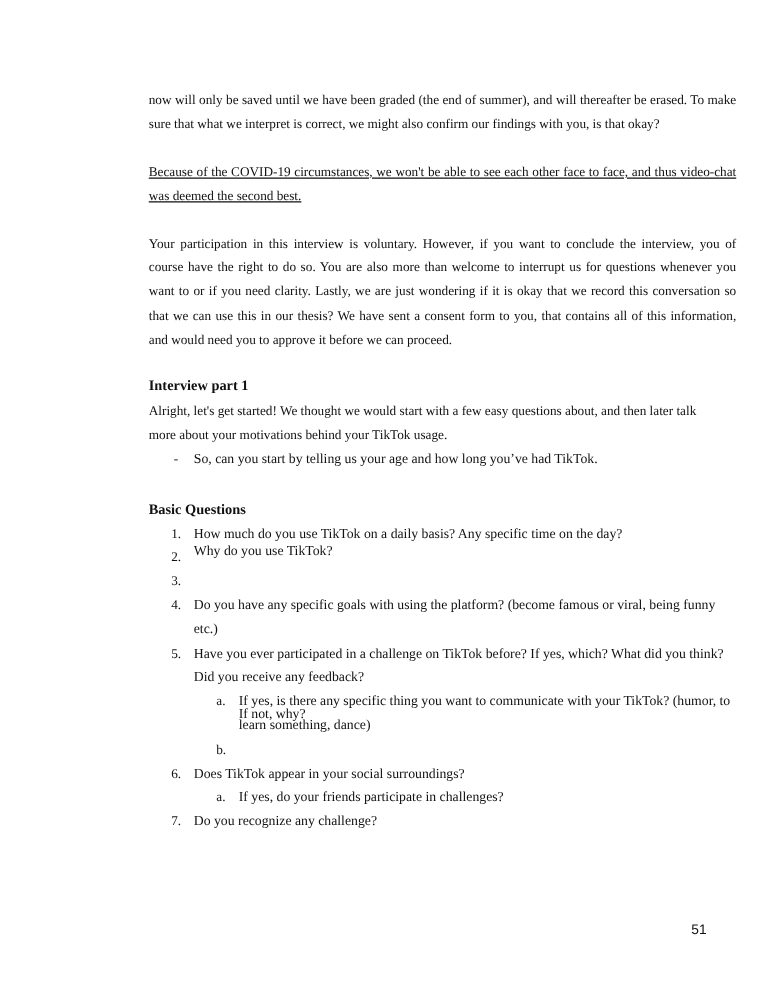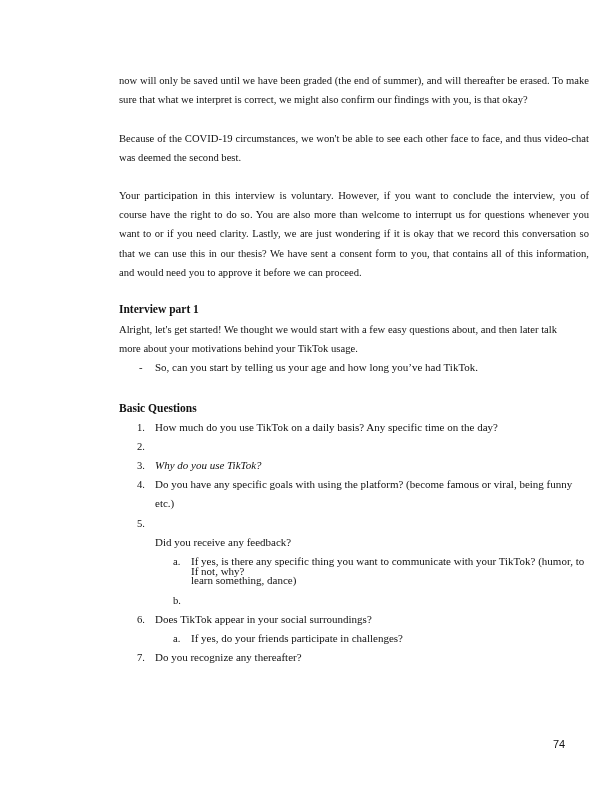--- a/index.html
+++ b/index.html
@@ -12,55 +12,56 @@
     .item { position: absolute; font-size: 11px; line-height: 19.2px; }
     .marker { position: absolute; font-size: 10.6px; line-height: 19.2px; }
     .pagenum { position: absolute; left: 506px; top: 738px; font-family: "Liberation Sans", "DejaVu Sans", sans-serif; font-size: 11px; }
   </style>
 </head>
 <body>
 
 <div class="page">
 
   <div class="text" style="top:71px;">now will only be saved until we have been graded (the end of summer), and will thereafter be erased. To make sure that what we interpret is correct, we might also confirm our findings with you, is that okay?</div>
-  <div class="text" style="top:129px;">Because of the COVID-19 circumstances, we won't be able to see each other face to face, and thus video-chat was deemed the second best.</div>
+  <div class="text" style="top:129px;text-decoration:underline;">Because of the COVID-19 circumstances, we won't be able to see each other face to face, and thus video-chat was deemed the second best.</div>
   <div class="text" style="top:186px;">Your participation in this interview is voluntary. However, if you want to conclude the interview, you of course have the right to do so. You are also more than welcome to interrupt us for questions whenever you want to or if you need clarity. Lastly, we are just wondering if it is okay that we record this conversation so that we can use this in our thesis? We have sent a consent form to you, that contains all of this information, and would need you to approve it before we can proceed.</div>
 
   <div class="heading" style="top:300px;">Interview part 1</div>
   <div class="text left" style="top:320px; width:440px;">Alright, let's get started! We thought we would start with a few easy questions about, and then later talk more about your motivations behind your TikTok usage.</div>
   <div class="marker" style="left:92px; top:358px;">-</div>
   <div class="item" style="left:108px; top:358px;">So, can you start by telling us your age and how long you’ve had TikTok.</div>
 
   <div class="heading" style="top:399px;">Basic Questions</div>
 
   <div class="marker" style="left:90px; top:418px;">1.</div>
   <div class="item" style="left:108px; top:418px;">How much do you use TikTok on a daily basis? Any specific time on the day?</div>
 
   <div class="marker" style="left:90px; top:437px;">2.</div>
 
   <div class="marker" style="left:90px; top:456px;">3.</div>
-  <div class="item" style="left:108px; top:456px;font-style:italic;">Why do you use TikTok?</div>
+  <div class="item" style="left:108px; top:432px;">Why do you use TikTok?</div>
 
   <div class="marker" style="left:90px; top:475px;">4.</div>
   <div class="item" style="left:108px; top:475px;">Do you have any specific goals with using the platform? (become famous or viral, being funny</div>
   <div class="item" style="left:108px; top:494px;">etc.)</div>
 
   <div class="marker" style="left:90px; top:514px;">5.</div>
+  <div class="item" style="left:108px; top:514px;">Have you ever participated in a challenge on TikTok before? If yes, which? What did you think?</div>
   <div class="item" style="left:108px; top:533px;">Did you receive any feedback?</div>
 
   <div class="marker" style="left:126px; top:552px;">a.</div>
   <div class="item" style="left:144px; top:552px;">If yes, is there any specific thing you want to communicate with your TikTok? (humor, to</div>
   <div class="item" style="left:144px; top:571px;">learn something, dance)</div>
 
   <div class="marker" style="left:126px; top:591px;">b.</div>
   <div class="item" style="left:144px; top:562px;">If not, why?</div>
 
   <div class="marker" style="left:90px; top:610px;">6.</div>
   <div class="item" style="left:108px; top:610px;">Does TikTok appear in your social surroundings?</div>
 
   <div class="marker" style="left:126px; top:629px;">a.</div>
   <div class="item" style="left:144px; top:629px;">If yes, do your friends participate in challenges?</div>
 
   <div class="marker" style="left:90px; top:648px;">7.</div>
-  <div class="item" style="left:108px; top:648px;">Do you recognize any thereafter?</div>
+  <div class="item" style="left:108px; top:648px;">Do you recognize any challenge?</div>
 
-  <div class="pagenum">74</div>
+  <div class="pagenum">51</div>
 </div>
 
 </body></html>

